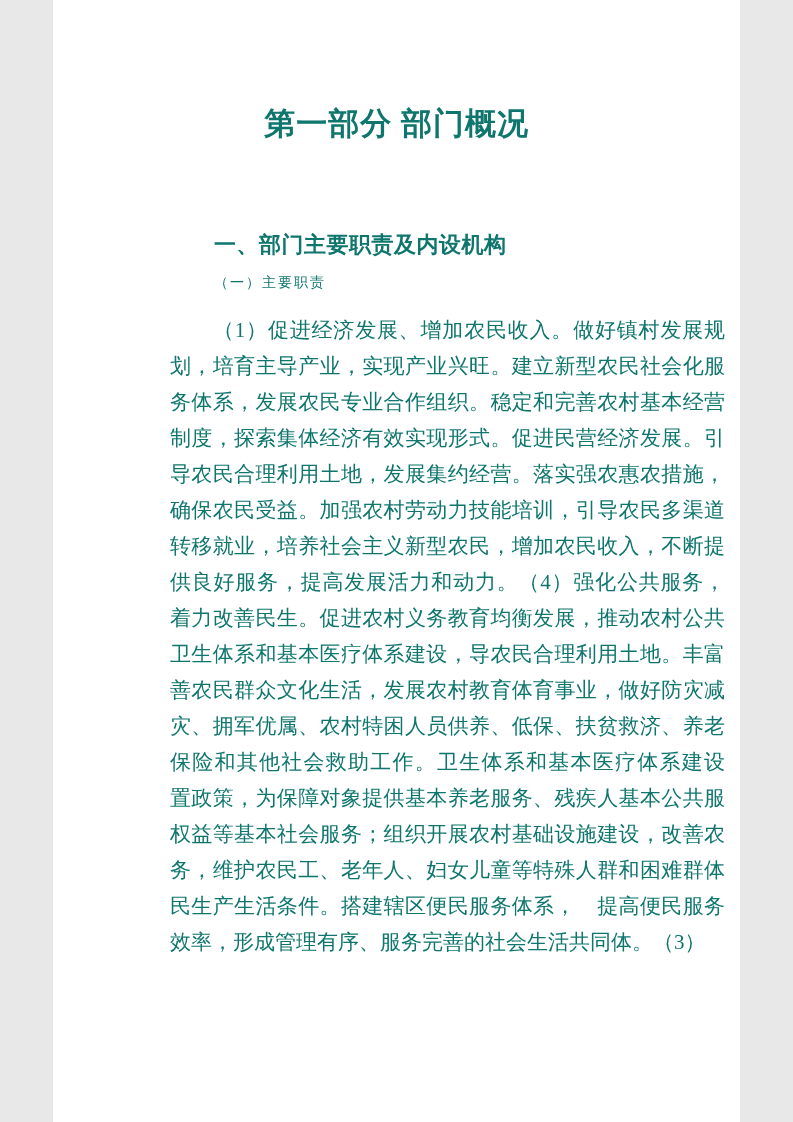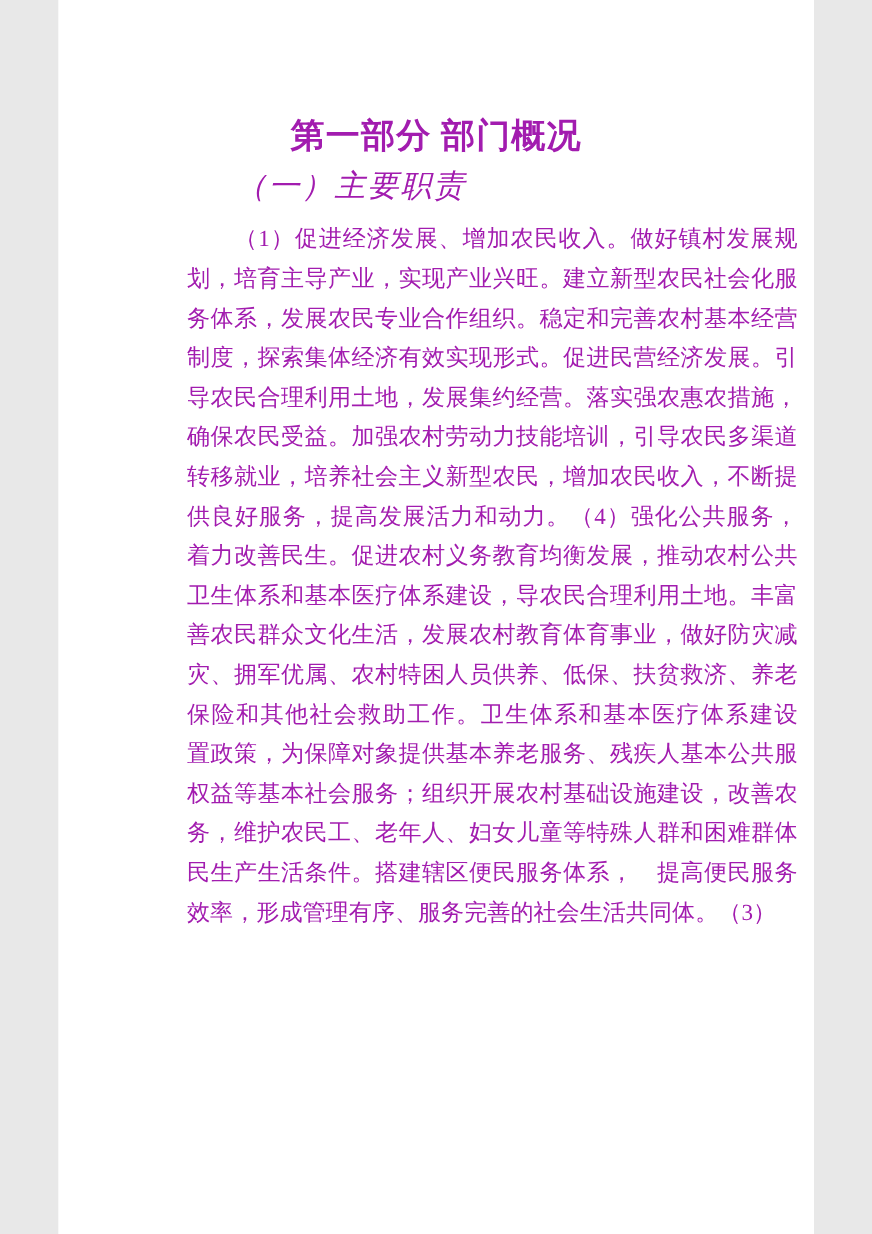--- a/index.html
+++ b/index.html
@@ -6,21 +6,21 @@
     margin: 0;
     padding: 0;
     background: #e8e8e8;
   }
   .page {
     position: relative;
     width: 687px;
     height: 1122px;
     margin: 0 auto;
     background: #ffffff;
-    color: #a21caf;
+    color: #0f766e;
     overflow: hidden;
   }
   .doc-title {
     margin: 0;
     padding-top: 101px;
     text-align: center;
     font-family: "Liberation Serif", "DejaVu Serif", serif;
     font-weight: bold;
     font-size: 31px;
     line-height: 46px;
@@ -34,22 +34,21 @@
     font-weight: bold;
     font-size: 22px;
     line-height: 30px;
     letter-spacing: 0.5px;
   }
   .subsection-heading {
     margin: 8px 121px 0 117px;
     padding-left: 44px;
     font-family: "Liberation Serif", "DejaVu Serif", serif;
     font-weight: normal;
-    font-style: italic; 
-    font-size: 28px;
+    font-size: 14px;
     line-height: 30px;
     letter-spacing: 2px;
   }
   .body-text {
     margin: 14px 121px 12px 117px;
     width: 555px;
     font-family: "Liberation Serif", "DejaVu Serif", serif;
     font-size: 21px;
     line-height: 36px;
   }
@@ -66,20 +65,21 @@
   .body-line.last {
     text-align-last: left;
   }
 </style>
 </head>
 <body>
 
 <div class="page">
   <h1 class="doc-title">第一部分 部门概况</h1>
 
+  <h2 class="section-heading">一、部门主要职责及内设机构</h2>
 
   <h3 class="subsection-heading">（一）主要职责</h3>
 
   <div class="body-text">
       <div class="body-line first">（1）促进经济发展、增加农民收入。做好镇村发展规</div>
       <div class="body-line">划，培育主导产业，实现产业兴旺。建立新型农民社会化服</div>
       <div class="body-line">务体系，发展农民专业合作组织。稳定和完善农村基本经营</div>
       <div class="body-line">制度，探索集体经济有效实现形式。促进民营经济发展。引</div>
       <div class="body-line">导农民合理利用土地，发展集约经营。落实强农惠农措施，</div>
       <div class="body-line">确保农民受益。加强农村劳动力技能培训，引导农民多渠道</div>

